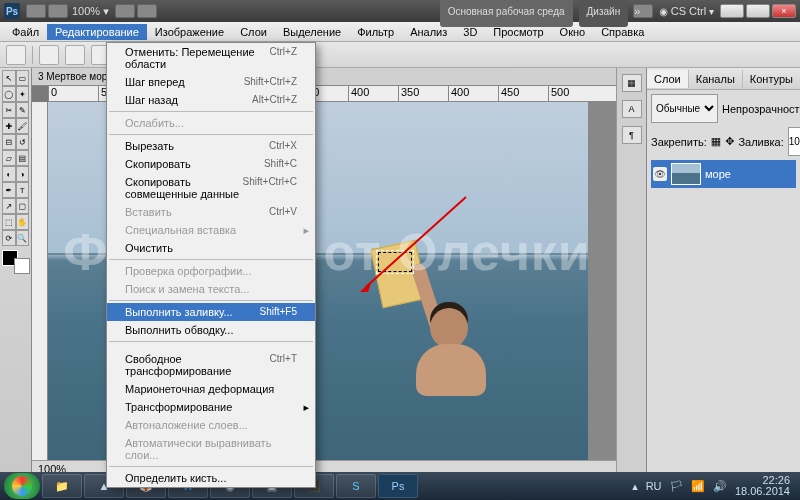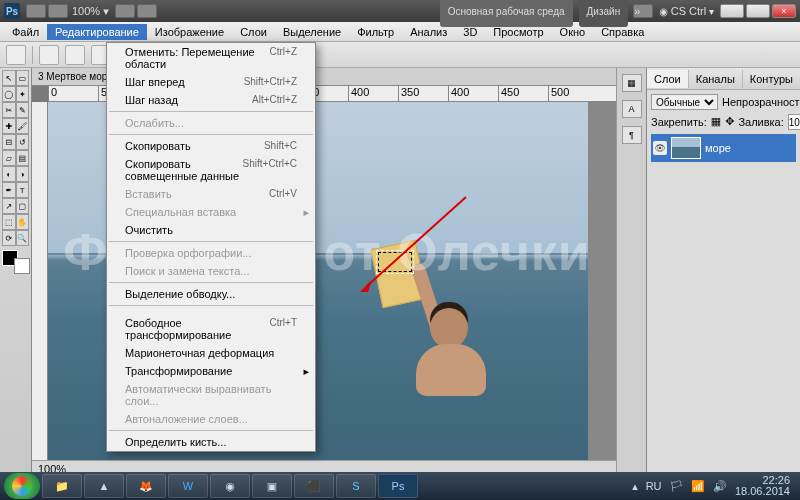--- a/index.html
+++ b/index.html
@@ -46,21 +46,21 @@
 .watermark{position:absolute;top:120px;left:10px;right:20px;font-size:52px;font-weight:bold;color:rgba(255,255,255,0.35);letter-spacing:1px;pointer-events:none;text-align:center}
 .red-arrow{position:absolute;top:90px;left:308px;width:120px;height:100px;pointer-events:none}
 .red-arrow svg{width:100%;height:100%}
 .statusbar-doc{position:absolute;bottom:0;left:0;right:0;height:16px;background:#d8d8d8;border-top:1px solid #999;font-size:10px;display:flex;align-items:center;padding:0 6px}
 .panel-col{width:154px;background:#d0d0d0;border-left:1px solid #888;display:flex;flex-direction:column}
 .panel-tabs{height:22px;background:linear-gradient(#e6e6e6,#d2d2d2);display:flex;align-items:center;border-bottom:1px solid #aaa;font-size:10px}
 .panel-tabs .pt{padding:3px 7px;border-right:1px solid #bbb}
 .panel-tabs .pt.active{background:#f0f0f0}
 .panel-body{flex:1;background:#dcdcdc;padding:4px;font-size:10px}
 .panel-row{display:flex;align-items:center;gap:4px;margin-bottom:4px}
-.panel-row select,.panel-row input{font-size:10px;height:16px;border:1px solid #999}
+.panel-row select,.panel-row input{font-size:10px;height:29px;border:1px solid #999}
 .panel-row input{width:36px}
 .layer{display:flex;align-items:center;background:#3a76c4;color:#fff;padding:2px;gap:4px;height:28px}
 .layer .eye{width:14px;height:14px;background:#eee;border-radius:2px;color:#333;display:flex;align-items:center;justify-content:center;font-size:9px}
 .layer .thumb{width:30px;height:22px;background:linear-gradient(#a8c0d4 45%,#4a7389 46%);border:1px solid #fff}
 .mini-col{width:30px;background:#cfcfcf;border-left:1px solid #999;display:flex;flex-direction:column;align-items:center;padding-top:6px;gap:8px}
 .mini-col .mi{width:20px;height:18px;border:1px solid #999;background:#e4e4e4;font-size:9px;display:flex;align-items:center;justify-content:center}
 .dropdown{position:absolute;top:42px;left:106px;width:210px;background:#f0f0f0;border:1px solid #888;box-shadow:3px 3px 8px rgba(0,0,0,0.4);z-index:100;font-size:11px}
 .dropdown .di{display:flex;justify-content:space-between;padding:3px 18px 3px 18px;cursor:default;position:relative}
 .dropdown .di.hl{background:#3a76c4;color:#fff}
 .dropdown .di.disabled{color:#999}
@@ -262,20 +262,24 @@
   <div class="di">
       <span>Шаг назад</span>
       <span class="sc">Alt+Ctrl+Z</span>
     </div>
   <div class="sep"></div>
   <div class="di disabled">
       <span>Ослабить...</span>
     </div>
   <div class="sep"></div>
   <div class="di">
+      <span>Вырезать</span>
+      <span class="sc">Ctrl+X</span>
+    </div>
+  <div class="di">
       <span>Скопировать</span>
       <span class="sc">Shift+C</span>
     </div>
   <div class="di">
       <span>Скопировать совмещенные данные</span>
       <span class="sc">Shift+Ctrl+C</span>
     </div>
   <div class="di disabled">
       <span>Вставить</span>
       <span class="sc">Ctrl+V</span>
@@ -288,42 +292,46 @@
       <span>Очистить</span>
     </div>
   <div class="sep"></div>
   <div class="di disabled">
       <span>Проверка орфографии...</span>
     </div>
   <div class="di disabled">
       <span>Поиск и замена текста...</span>
     </div>
   <div class="sep"></div>
-  <div class="di">
-      <span>Выделение обводку...</span>
+  <div class="di hl">
+      <span>Выполнить заливку...</span>
+      <span class="sc">Shift+F5</span>
+    </div>
+  <div class="di">
+      <span>Выполнить обводку...</span>
     </div>
   <div class="sep"></div>
   <div class="di">
     </div>
   <div class="di">
       <span>Свободное трансформирование</span>
       <span class="sc">Ctrl+T</span>
     </div>
   <div class="di">
       <span>Марионеточная деформация</span>
     </div>
   <div class="di">
       <span>Трансформирование</span>
       <span class="arrow">▸</span>
     </div>
   <div class="di disabled">
+      <span>Автоналожение слоев...</span>
+    </div>
+  <div class="di disabled">
       <span>Автоматически выравнивать слои...</span>
-    </div>
-  <div class="di disabled">
-      <span>Автоналожение слоев...</span>
     </div>
   <div class="sep"></div>
   <div class="di">
       <span>Определить кисть...</span>
     </div>
 
 </div>
 
 <div class="taskbar">
   <div class="start">

